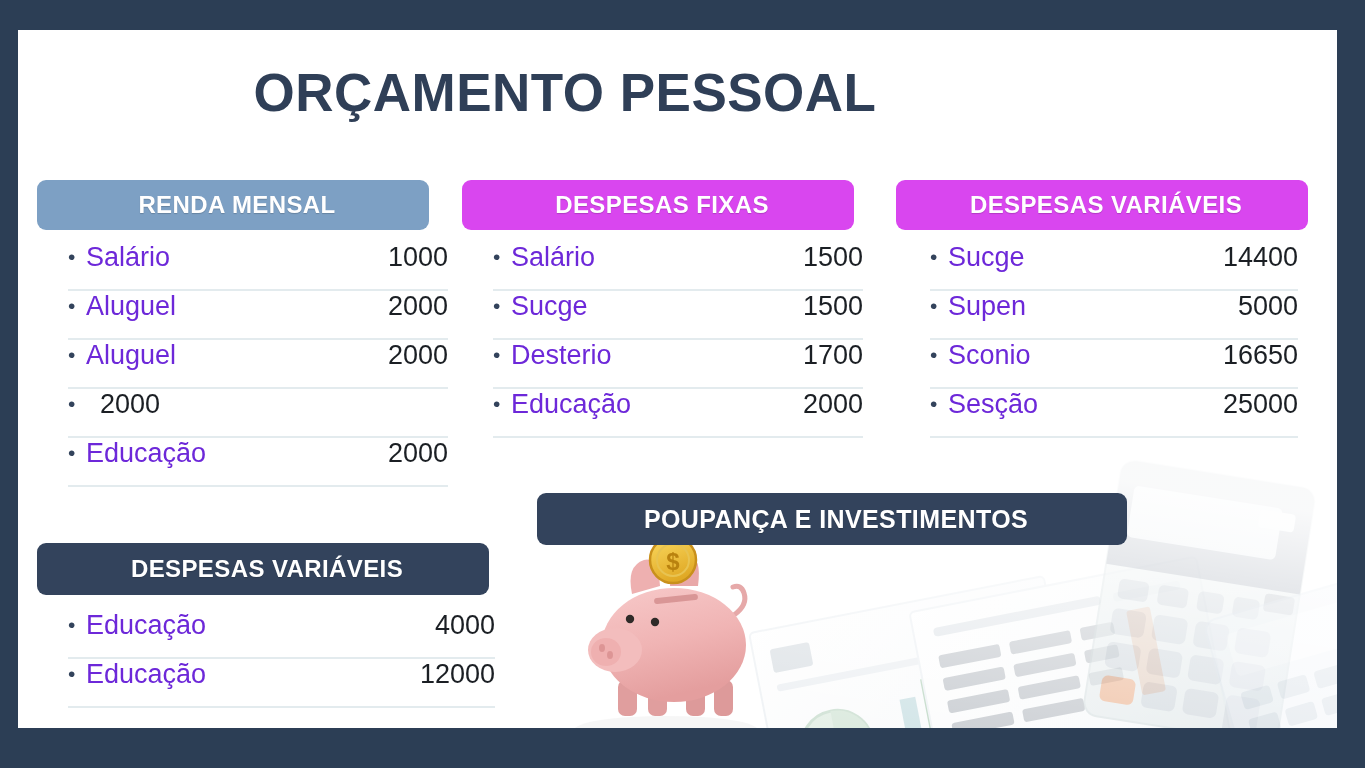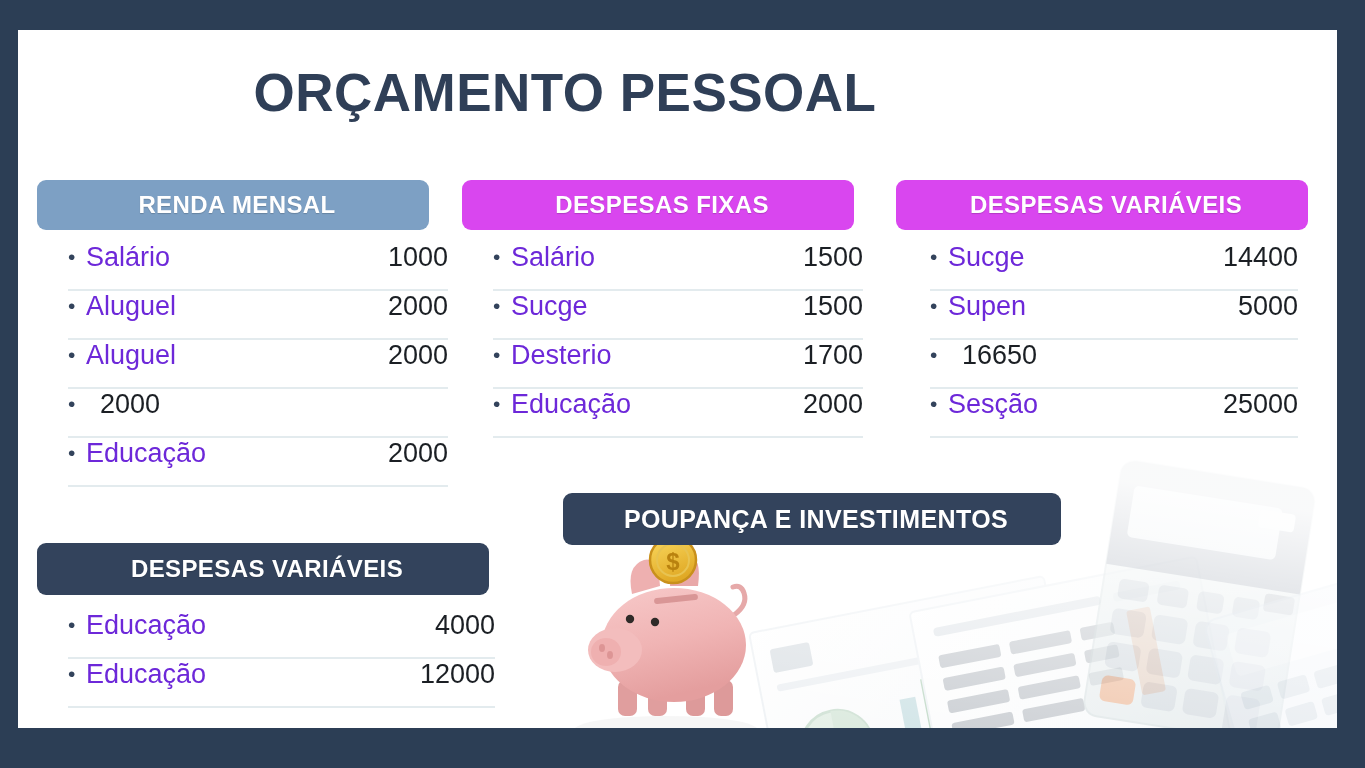--- a/index.html
+++ b/index.html
@@ -114,21 +114,21 @@
 
   #pill-fixas       { left: 444px; top: 150px; width: 392px; height: 50px; }
   #list-fixas       { left: 475px; top: 212px; width: 370px; }
 
   #pill-variaveis   { left: 878px; top: 150px; width: 412px; height: 50px; }
   #list-variaveis   { left: 912px; top: 212px; width: 368px; }
 
   #pill-variaveis2  { left: 19px;  top: 513px; width: 452px; height: 52px; }
   #list-variaveis2  { left: 50px;  top: 580px; width: 427px; }
 
-  #pill-poupanca    { left: 545px; top: 463px; width: 498px; height: 52px;
+  #pill-poupanca    { left: 519px; top: 463px; width: 590px; height: 52px;
                       font-size: 25px; }
 </style>
 </head>
 <body>
 
 <div class="frame">
   <div class="card">
 
     <svg class="art" viewBox="0 0 1319 698" xmlns="http://www.w3.org/2000/svg">
       <defs>
@@ -338,20 +338,21 @@
         <span class="label">Sucge</span>
         <span class="value">14400</span>
       </div>
       <div class="row">
         <span class="bullet">•</span>
         <span class="label">Supen</span>
         <span class="value">5000</span>
       </div>
       <div class="row">
         <span class="bullet">•</span>
+        <span class="label">Sconio</span>
         <span class="value">16650</span>
       </div>
       <div class="row">
         <span class="bullet">•</span>
         <span class="label">Sesção</span>
         <span class="value">25000</span>
       </div>
     </div>
 
     <div class="pill navy" id="pill-variaveis2">

